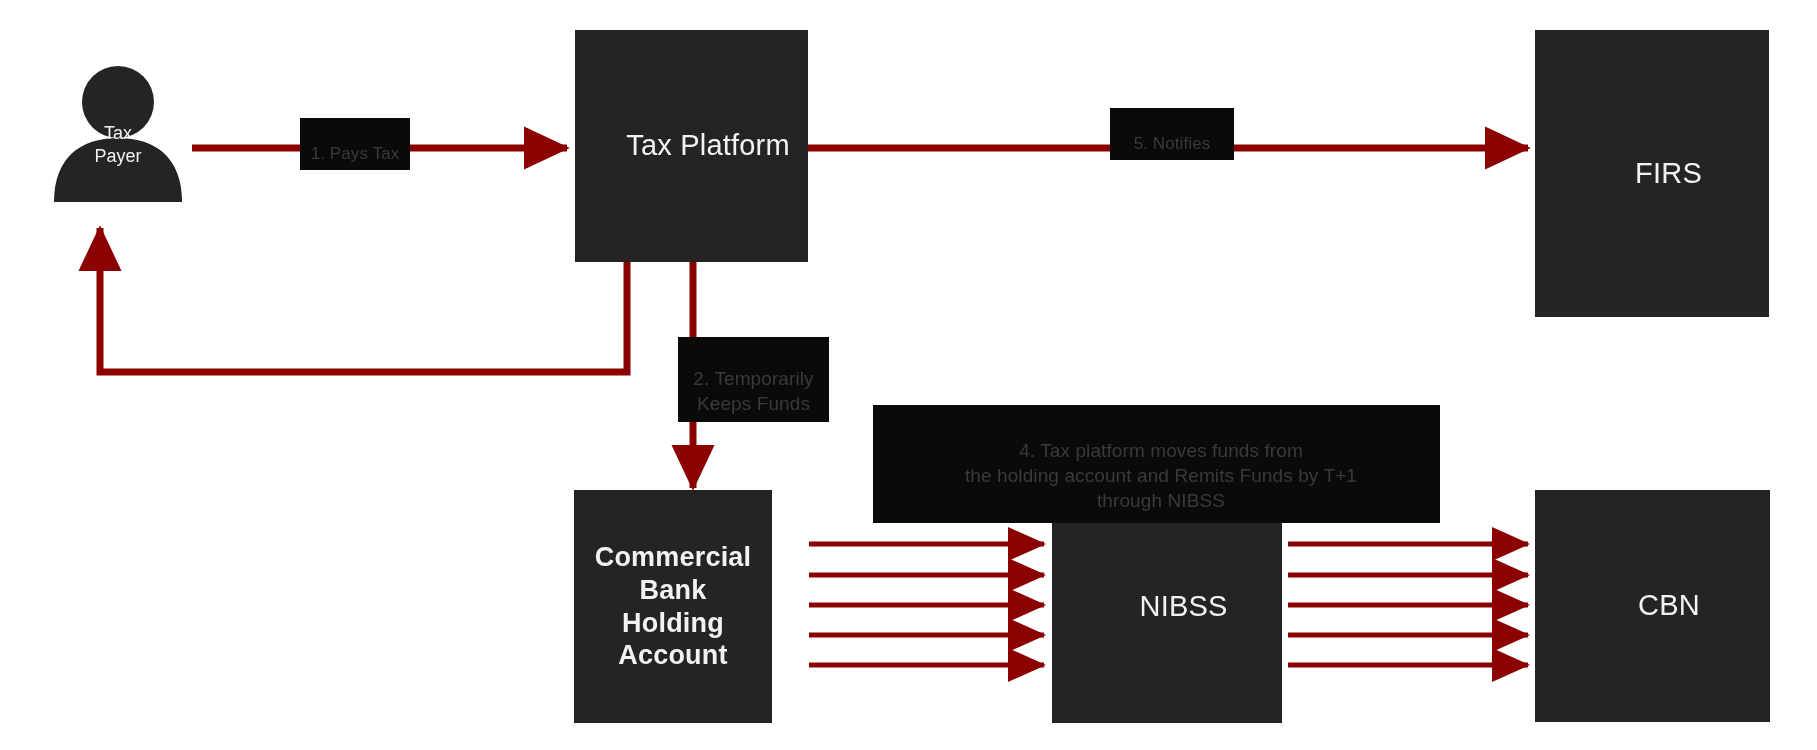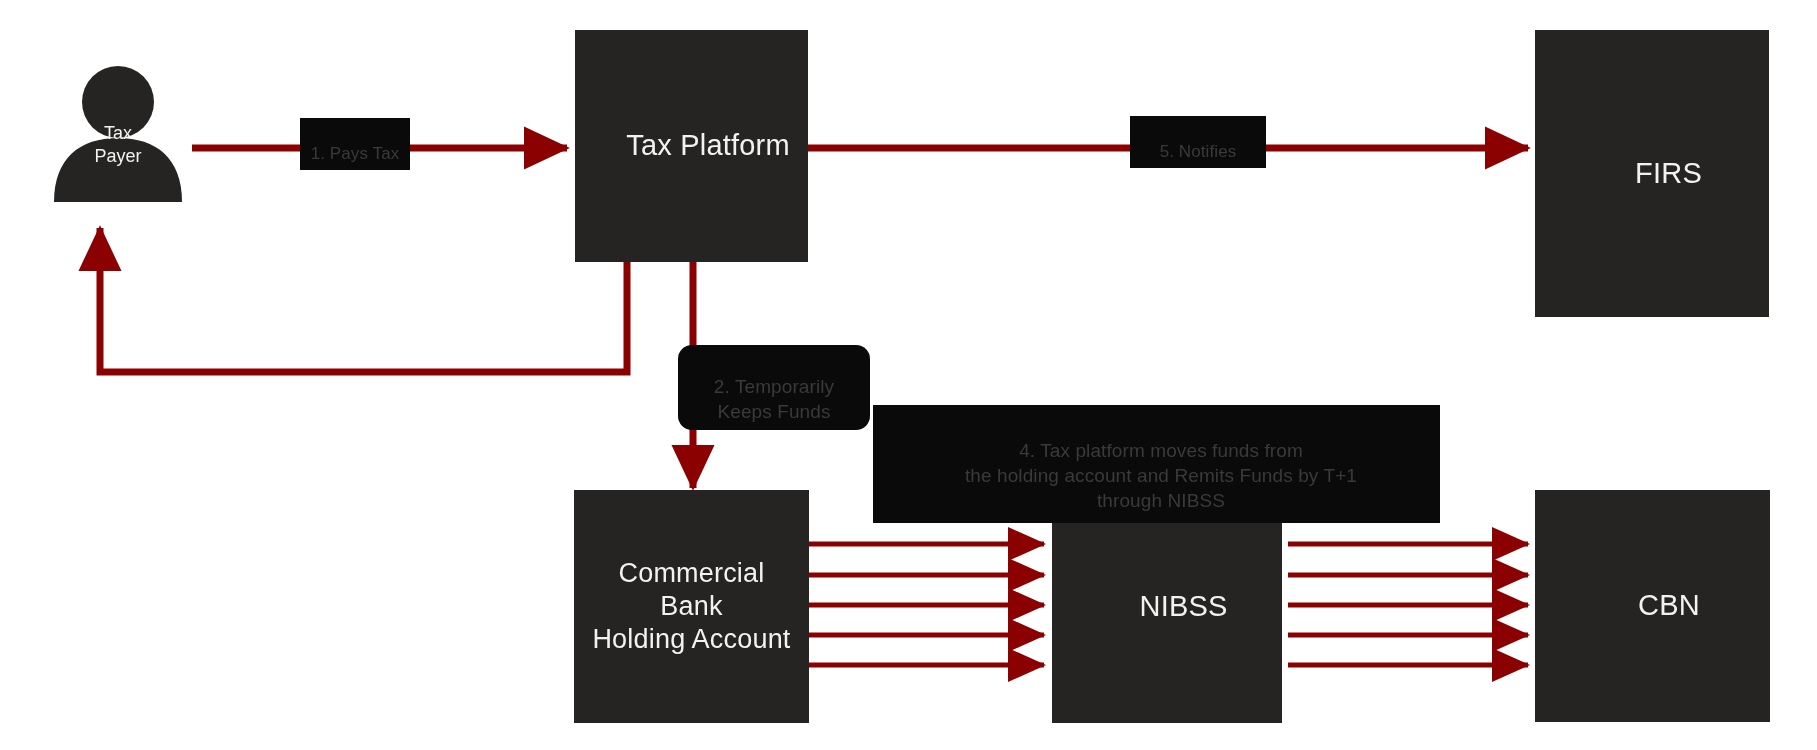--- a/index.html
+++ b/index.html
@@ -125,44 +125,44 @@
   </div>
 
   <div class="node node-lg" style="left:575px; top:30px; width:233px; height:232px;">
     <span>Tax Platform</span>
   </div>
 
   <div class="node node-lg" style="left:1535px; top:30px; width:234px; height:287px;">
     <span>FIRS</span>
   </div>
 
-  <div class="node node-md" style="left:574px; top:490px; width:235px; height:233px;">
+  <div class="node node-md" style="left:574px; top:490px; width:198px; height:233px;font-weight:bold;">
     <span>Commercial
 Bank
 Holding Account</span>
   </div>
 
   <div class="node node-lg" style="left:1052px; top:490px; width:230px; height:233px;">
     <span>NIBSS</span>
   </div>
 
   <div class="node node-lg" style="left:1535px; top:490px; width:235px; height:232px;">
     <span>CBN</span>
   </div>
 
   <div class="edge-label lbl-sm" style="left:300px; top:118px; width:110px;">
     <span>1. Pays Tax</span>
   </div>
 
-  <div class="edge-label lbl-sm" style="left:1110px; top:116px; width:136px;margin-left:20px;">
+  <div class="edge-label lbl-sm" style="left:1110px; top:108px; width:124px;">
     <span>5. Notifies</span>
   </div>
 
 
-  <div class="edge-label lbl-md" style="left:678px; top:345px; width:192px;border-radius:14px;">
+  <div class="edge-label lbl-md" style="left:678px; top:337px; width:151px;">
     <span>2. Temporarily
 Keeps Funds</span>
   </div>
 
   <div class="edge-label lbl-lg" style="left:873px; top:405px; width:567px;padding-left:23px;">
     <span>4. Tax platform moves funds from
 the holding account and Remits Funds by T+1
 through NIBSS</span>
   </div>
 

